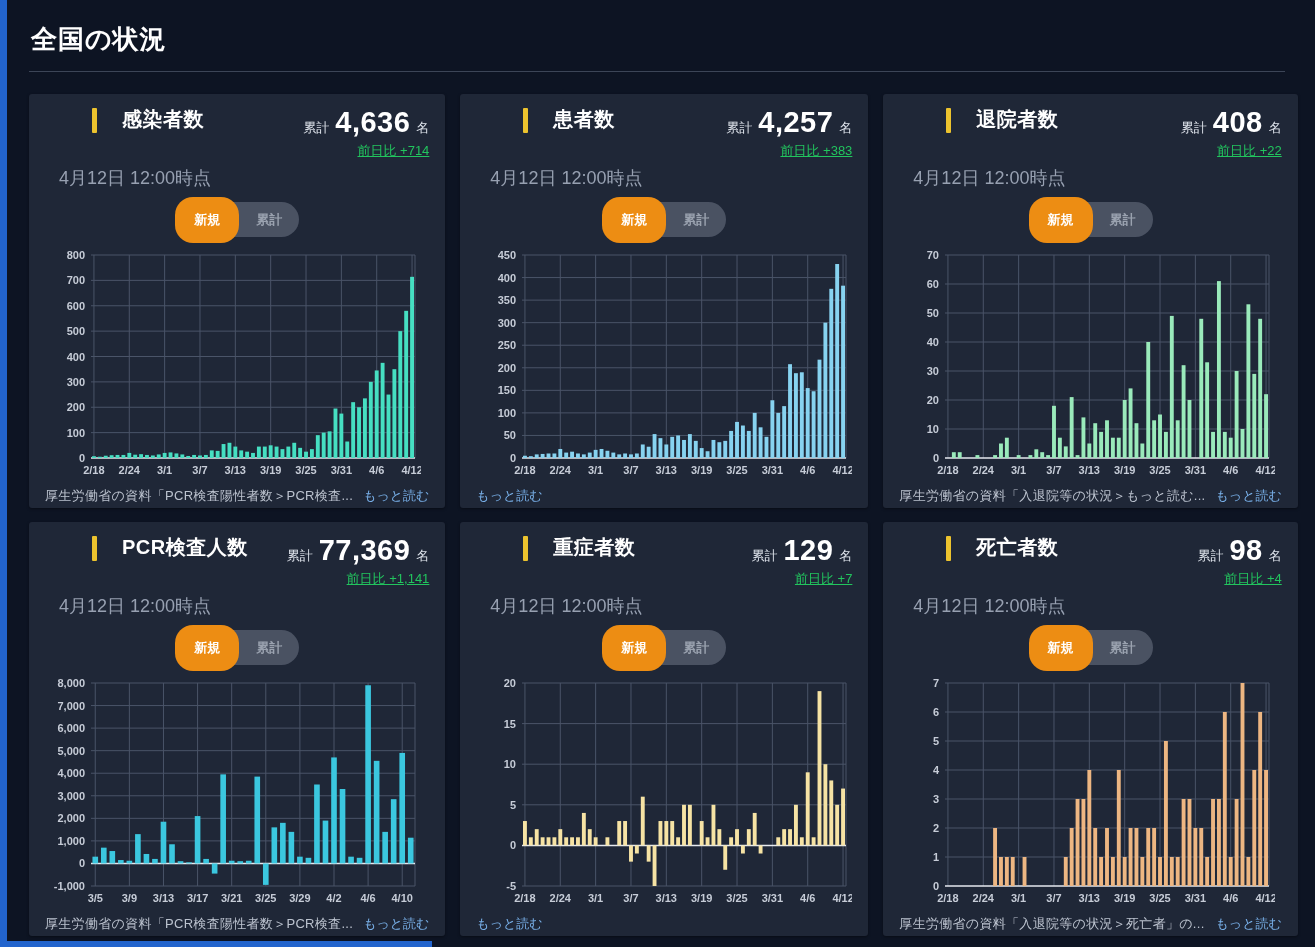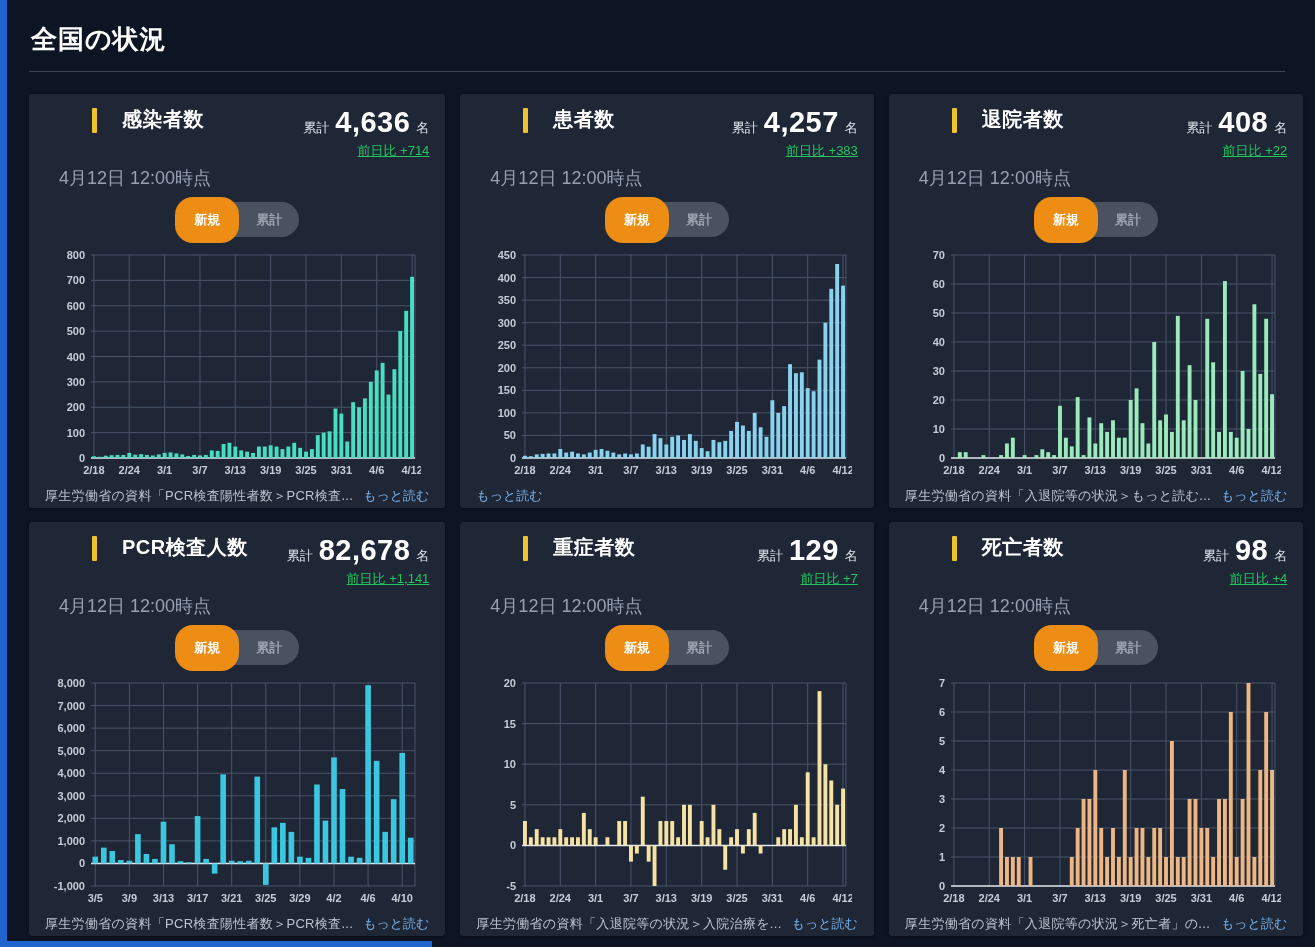--- a/index.html
+++ b/index.html
@@ -418,21 +418,21 @@
 
   <article class="card">
     <div class="card-head">
       <div class="title-wrap">
         <span class="accent"></span>
         <h2 class="card-title">PCR検査人数</h2>
       </div>
       <div class="totals">
         <div class="total-line">
           <span class="total-label">累計</span>
-          <span class="total-num">82,678</span>
+          <span class="total-num">77,369</span>
           <span class="unit">名</span>
         </div>
         <div class="diff">前日比 +1,141</div>
       </div>
     </div>
     <div class="date">4月12日 12:00時点</div>
     <div class="toggle-row">
       <div class="toggle">
         <button class="btn-new">新規</button>
         <button class="btn-cum">累計</button>
@@ -626,21 +626,20 @@
             <text x="119.6" y="227" text-anchor="middle" font-size="11" font-weight="700" fill="#c6ccd7">3/1</text>
             <text x="155.0" y="227" text-anchor="middle" font-size="11" font-weight="700" fill="#c6ccd7">3/7</text>
             <text x="190.3" y="227" text-anchor="middle" font-size="11" font-weight="700" fill="#c6ccd7">3/13</text>
             <text x="225.7" y="227" text-anchor="middle" font-size="11" font-weight="700" fill="#c6ccd7">3/19</text>
             <text x="261.0" y="227" text-anchor="middle" font-size="11" font-weight="700" fill="#c6ccd7">3/25</text>
             <text x="296.4" y="227" text-anchor="middle" font-size="11" font-weight="700" fill="#c6ccd7">3/31</text>
             <text x="331.7" y="227" text-anchor="middle" font-size="11" font-weight="700" fill="#c6ccd7">4/6</text>
             <text x="367.1" y="227" text-anchor="middle" font-size="11" font-weight="700" fill="#c6ccd7">4/12</text>
           </svg></div>
     <div class="card-foot">
-      <span class="src">厚生労働省の資料「入退院等の状況＞入院治療を...</span>
       <a class="more" href="#">もっと読む</a>
     </div>
   </article>
 
   <article class="card">
     <div class="card-head">
       <div class="title-wrap">
         <span class="accent"></span>
         <h2 class="card-title">死亡者数</h2>
       </div>

